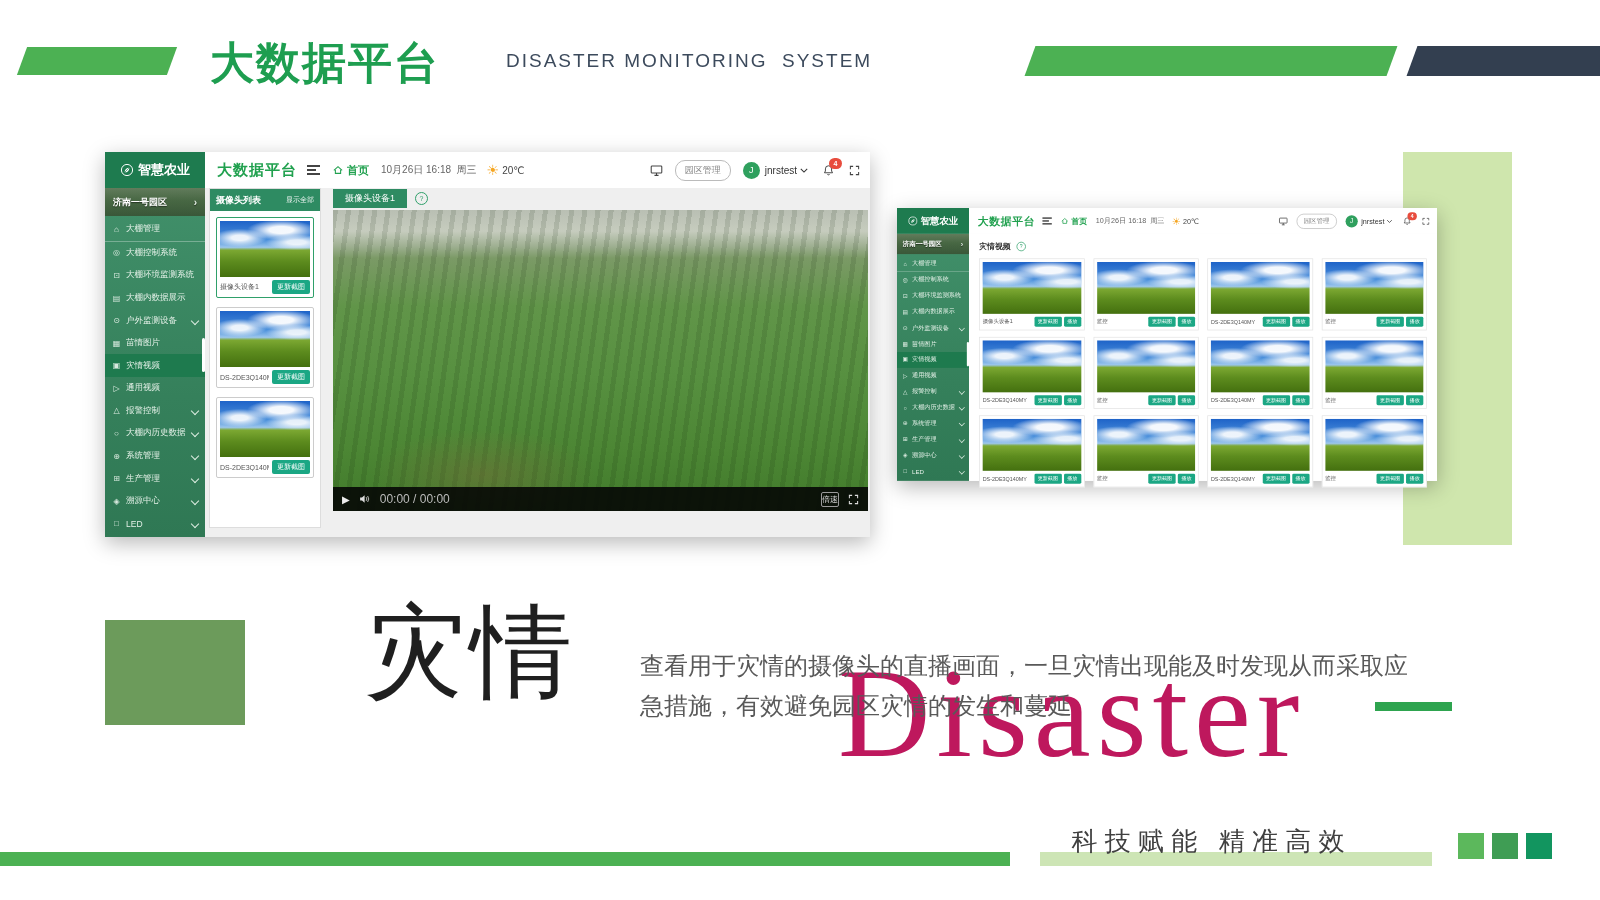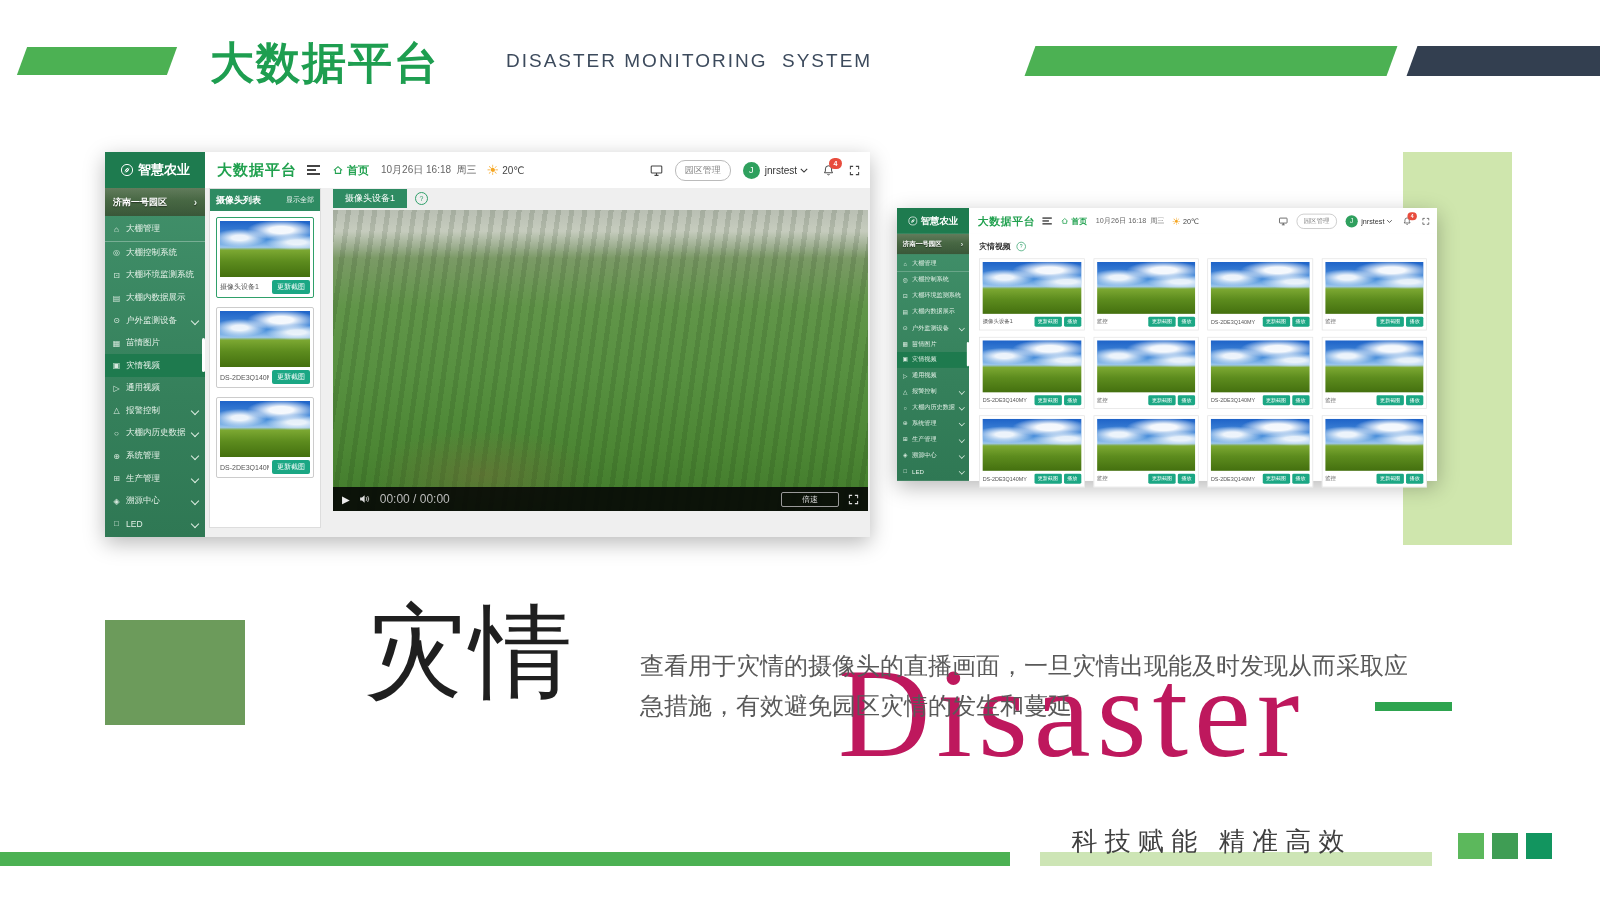--- a/index.html
+++ b/index.html
@@ -105,21 +105,21 @@
     background:
       radial-gradient(ellipse 30% 22% at 28% 88%,rgba(130,105,60,.38),rgba(0,0,0,0) 70%),
       repeating-linear-gradient(98deg,rgba(15,35,8,.12) 0 5px,rgba(0,0,0,0) 5px 13px),
       linear-gradient(180deg,#B9BFB3 0%,#C6CCBE 7%,#9FB092 12%,#7B9A66 16%,#619549 32%,
                       #579040 55%,#4C8634 80%,#417A2B 100%);}
   .vctrl{position:absolute;left:0;right:0;bottom:0;height:24px;background:rgba(5,5,5,.88);
          display:flex;align-items:center;gap:9px;padding:0 9px;color:#ddd;}
   .vc-play{font-size:10px;color:#eee;cursor:pointer;}
   .vc-time{font-size:12px;color:#bbb;white-space:pre;}
   .vc-speed{border:1px solid #9a9a9a;border-radius:2px;font-size:8px;color:#ddd;
-            padding:1px 20px;cursor:pointer;}
+            padding:1px 0;cursor:pointer;}
 
   
   .grid-content{flex:1;background:#fff;padding:10px 14px;min-width:0;}
   .grid-title-row{display:flex;align-items:center;gap:8px;}
   .grid-title{font-size:11px;font-weight:bold;color:#333;}
   .grid{display:grid;grid-template-columns:repeat(4,1fr);gap:9px 12px;margin-top:9px;}
   .g-card{border:1px solid #e3e3e3;background:#fff;padding:4px;}
   .g-thumb{height:72px;}
   .g-row{display:flex;align-items:center;margin-top:4px;gap:3px;}
   .g-label{font-size:7.5px;color:#555;flex:1;overflow:hidden;white-space:nowrap;}

